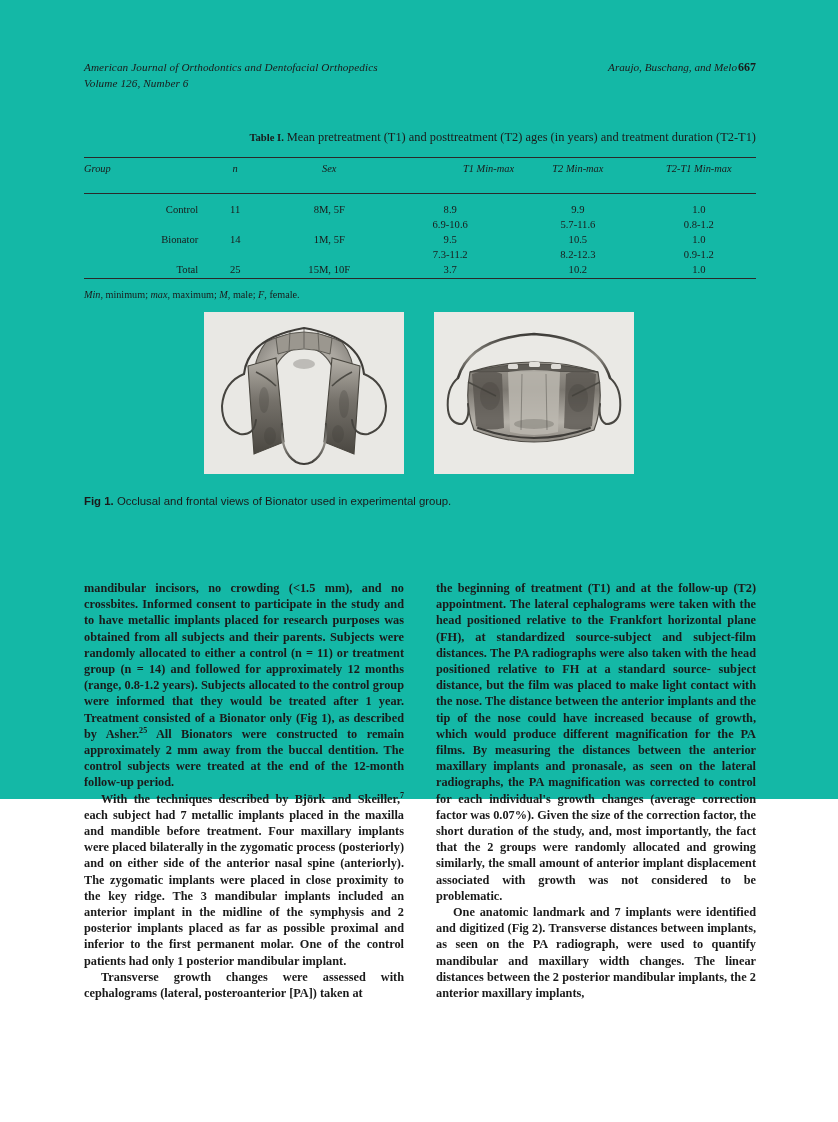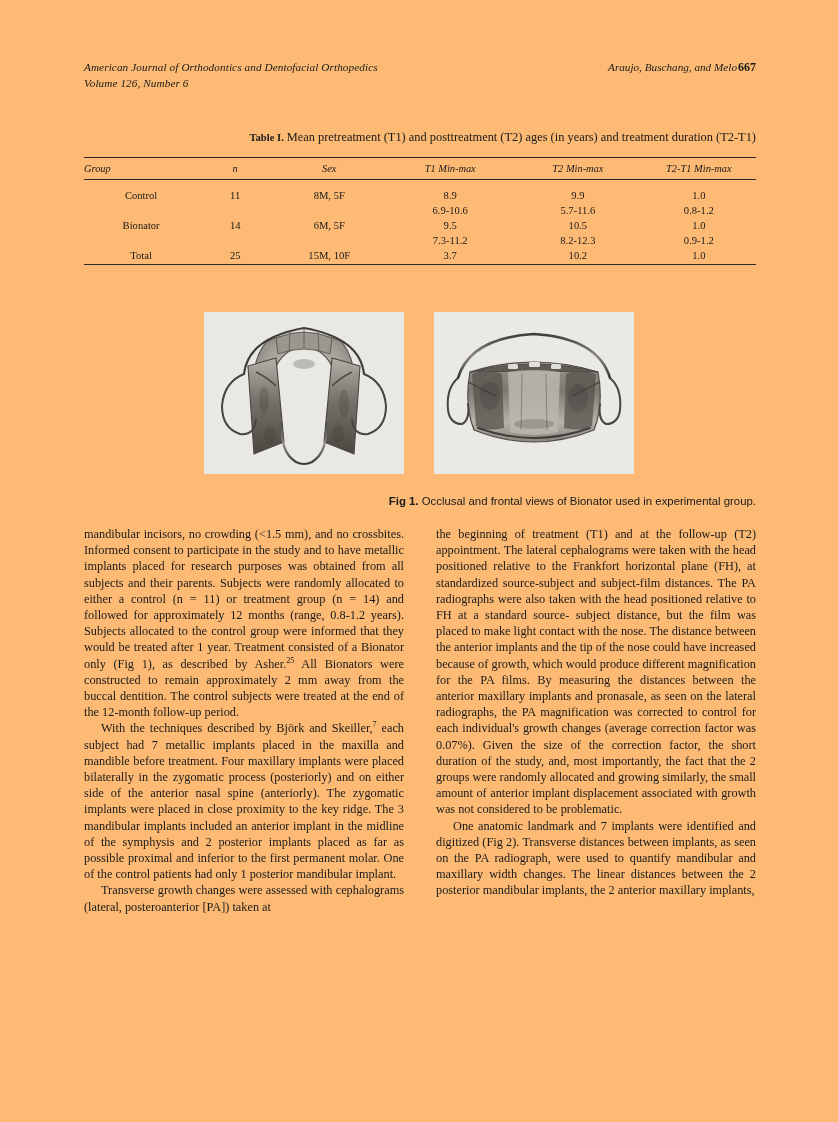--- a/index.html
+++ b/index.html
@@ -13,22 +13,22 @@
     position: relative;
     font-family: "Liberation Serif", serif;
     color: #1a1a1a;
     overflow: hidden;
   }
 
   .page {
     position: absolute;
     left: 0; top: 0;
     width: 838px;
-    height: 1122px;
-    background: #fdba74;
+    height: 799px;
+    background: #14b8a6;
   }
 
   
   .runhead {
     position: absolute;
     left: 84px;
     top: 60px;
     width: 672px;
     height: 36px;
   }
@@ -80,41 +80,41 @@
   }
   table.data {
     width: 100%;
     border-collapse: collapse;
     font-size: 10.6px;
   }
   table.data thead th {
     font-style: italic;
     font-weight: normal;
     font-size: 10.4px;
-    padding: 5px 0 5px 0;
+    padding: 5px 0 19px 0;
     border-top: 1.4px solid #2a2a2a;
     border-bottom: 1.4px solid #2a2a2a;
     text-align: center;
     white-space: nowrap;
   }
   table.data thead th.col-group { text-align: left; width: 17%; }
   table.data thead th.col-n     { width: 11%; }
   table.data thead th.col-sex   { width: 17%; }
-  table.data thead th.col-t1    { width: 19%; }
+  table.data thead th.col-t1    { width: 19%; text-align: right; }
   table.data thead th.col-t2    { width: 19%; }
   table.data thead th.col-d     { width: 17%; }
 
   table.data tbody td {
     padding: 0;
     text-align: center;
     vertical-align: top;
     font-size: 10.6px;
     line-height: 14.6px;
   }
-  table.data tbody td.lbl { text-align: center; }
+  table.data tbody td.lbl { text-align: right; }
   table.data tbody tr.rowtop td { padding-top: 9px; }
   table.data tbody tr.rowrange td { padding-bottom: 1px; }
   table.data tbody tr.last-range td { padding-bottom: 8px; }
   .rule-bottom {
     border-top: 1.4px solid #2a2a2a;
     height: 0;
     margin-top: 0;
   }
   .tbl-foot {
     font-size: 10.2px;
@@ -137,34 +137,35 @@
   .fig-img {
     position: absolute;
     top: 0;
     overflow: hidden;
     background: #e7e6e3;
   }
   .fig-img.left  { left: 120px; width: 200px; height: 162px; }
   .fig-img.right { left: 350px; width: 200px; height: 162px; }
   .fig-caption {
     margin-top: 20px;
-    text-align: right;
+    text-align: left;
     font-family: "Liberation Sans", sans-serif;
     font-size: 11.4px;
     line-height: 15px;
   }
   .fig-caption .figlabel { font-weight: bold; }
 
   
   .body-cols {
     position: absolute;
     left: 84px;
-    top: 526px;
+    top: 580px;
     width: 672px;
     height: 500px;
+    font-weight: bold;
   }
   .col {
     position: absolute;
     top: 0;
     width: 320px;
   }
   .col.left  { left: 0; }
   .col.right { left: 352px; }
   .col p {
     margin: 0;
@@ -228,21 +229,21 @@
           <td></td>
           <td></td>
           <td>6.9-10.6</td>
           <td>5.7-11.6</td>
           <td>0.8-1.2</td>
         </tr>
 
         <tr>
           <td class="lbl">Bionator</td>
           <td>14</td>
-          <td>6M, 5F</td>
+          <td>1M, 5F</td>
           <td>9.5</td>
           <td>10.5</td>
           <td>1.0</td>
         </tr>
         <tr class="rowrange">
           <td class="lbl"></td>
           <td></td>
           <td></td>
           <td>7.3-11.2</td>
           <td>8.2-12.3</td>
@@ -254,20 +255,21 @@
           <td>25</td>
           <td>15M, 10F</td>
           <td>3.7</td>
           <td>10.2</td>
           <td>1.0</td>
         </tr>
       </tbody>
     </table>
     <div class="rule-bottom"></div>
 
+    <div class="tbl-foot"><i>Min</i><span>, minimum; </span><i>max</i><span>, maximum; </span><i>M</i><span>, male; </span><i>F</i><span>, female.</span></div>
   </div>
 
   <div class="figure-block">
     <div class="fig-images">
 
       <div class="fig-img left">
         <svg width="200" height="162" viewBox="0 0 200 162">
           <defs>
             <radialGradient id="acrGradL" cx="50%" cy="45%" r="62%">
               <stop offset="0%" stop-color="#cfccc6"></stop>

